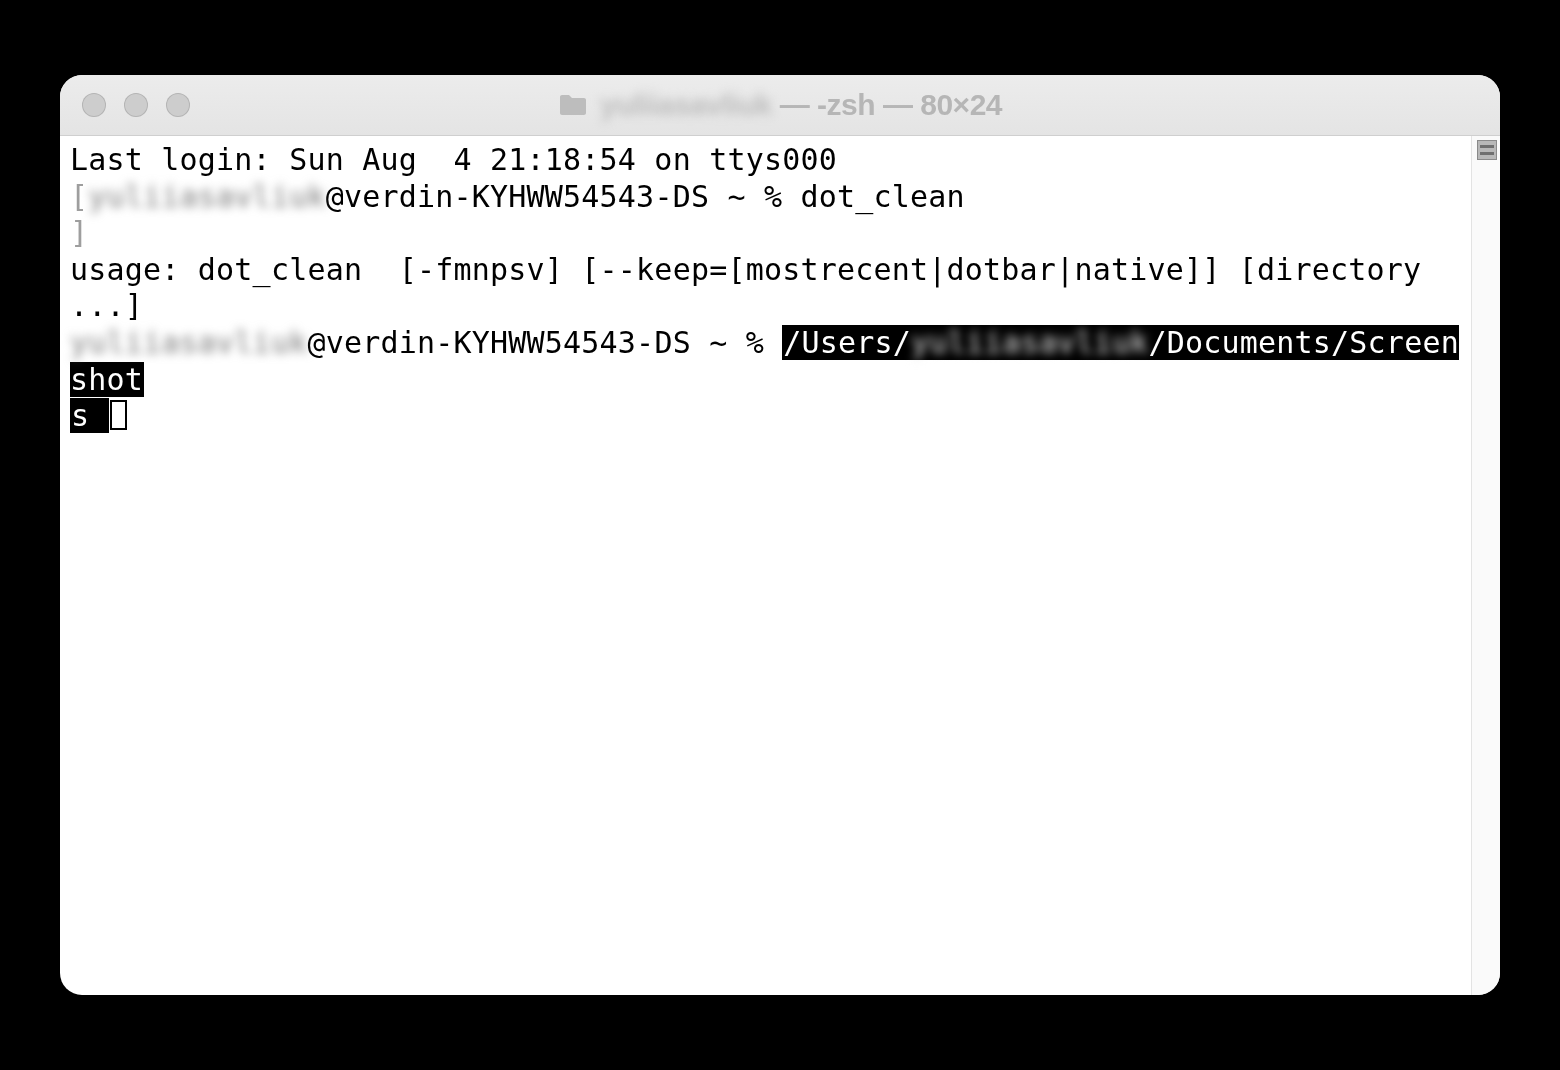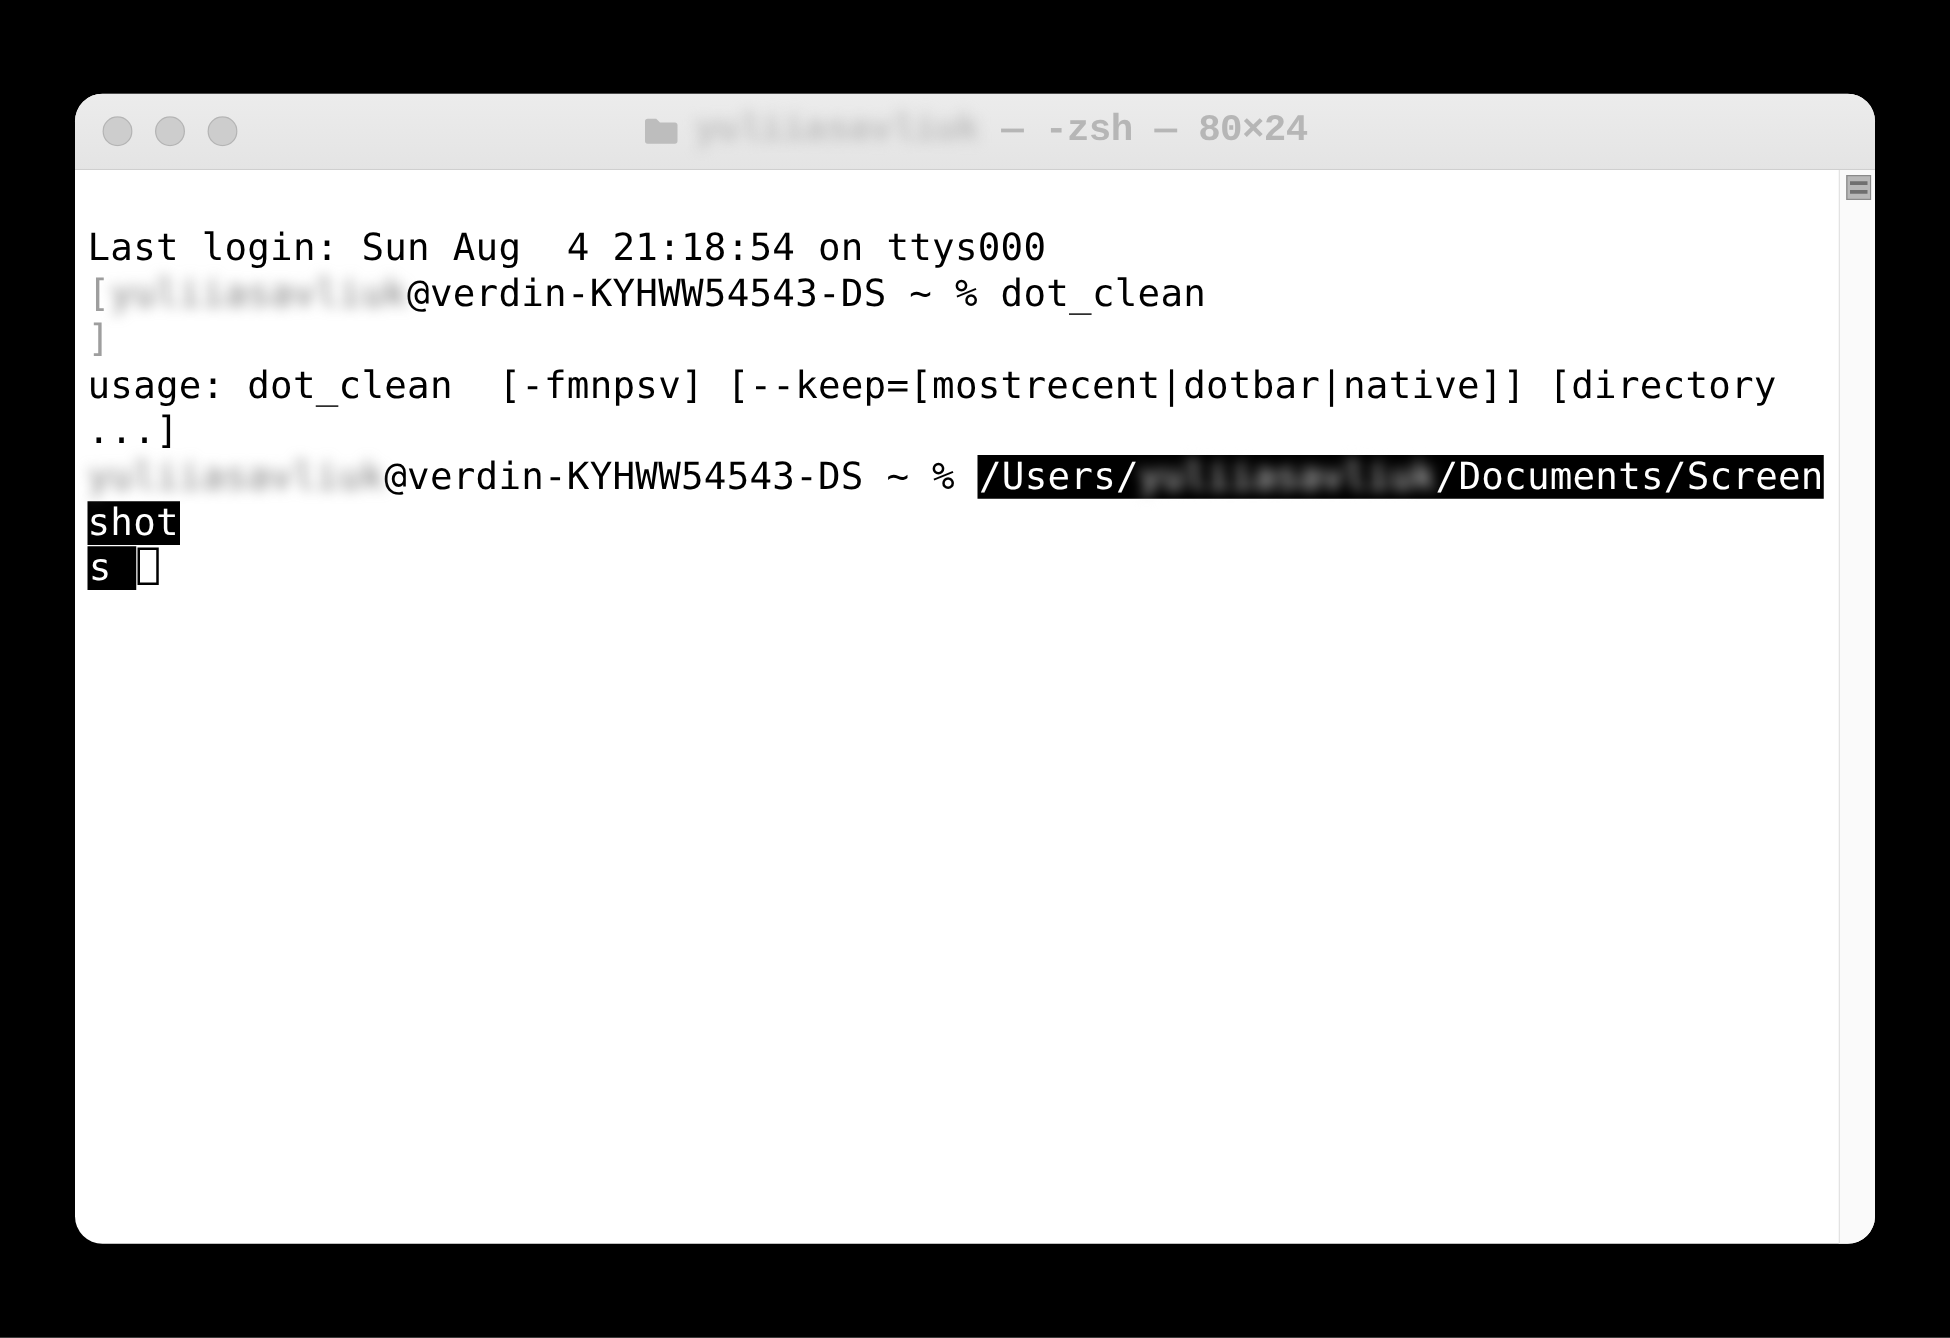--- a/index.html
+++ b/index.html
@@ -54,21 +54,21 @@
     position: absolute;
     left: 0; right: 0;
     display: flex;
     align-items: center;
     justify-content: center;
     gap: 12px;
     pointer-events: none;
   }
   .folder-icon svg { display:block; }
   .title-text {
-    font-family: Liberation Mono, monospace;
+    font-family: Liberation Sans, sans-serif;
     font-size: 30px;
     font-weight: 700;
     color: #b6b6b6;
     letter-spacing: -0.5px;
     white-space: nowrap;
   }
   .title-user {
     filter: blur(5px);
     color:#bdbdbd;
   }
@@ -80,21 +80,20 @@
   .terminal {
     flex: 1 1 auto;
     padding: 6px 8px 8px 10px;
     font-size: 30px;
     line-height: 1.22;
     color: #000;
     white-space: pre-wrap;
     word-break: break-all;
     letter-spacing: 0.2px;
     cursor: text;
-    margin-top: 39px;
   }
   .blur {
     filter: blur(5px);
     color:#7d7d7d;
   }
   .sel {
     background: #000;
     color: #fff;
     padding: 0 1px;
   }

